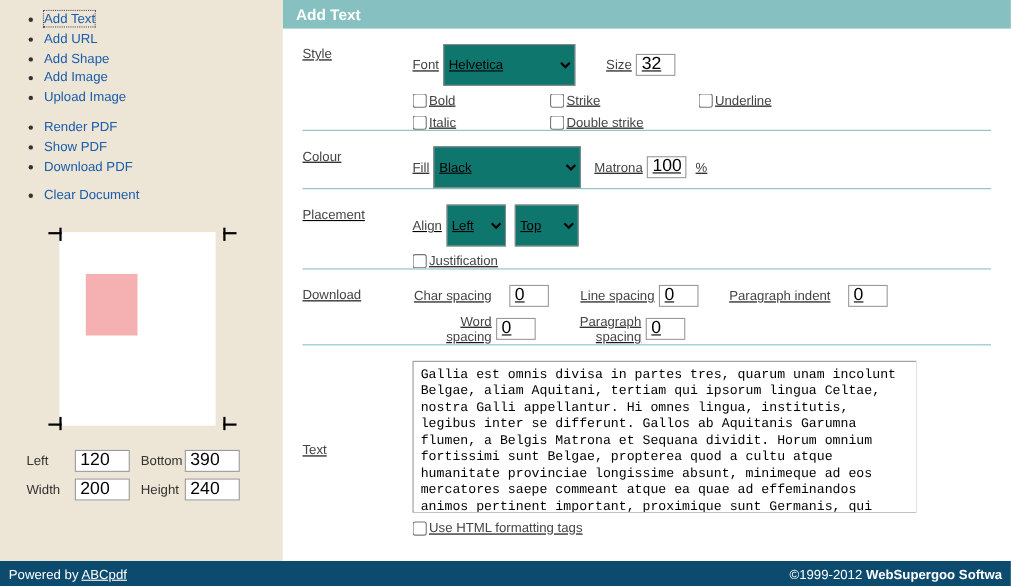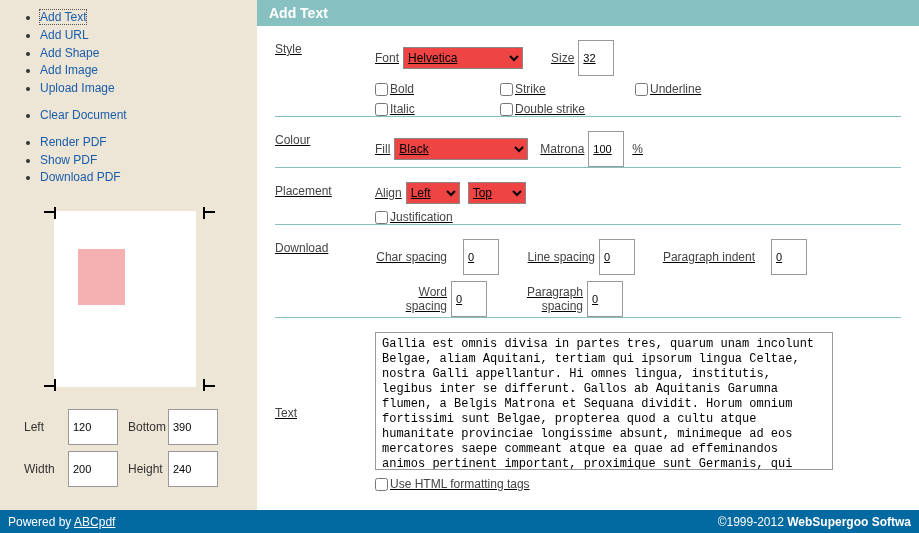--- a/index.html
+++ b/index.html
@@ -32,50 +32,50 @@
 .main { flex: 1; background: #fff; }
 .panel-header { background: #87c0c0; color: #fff; padding: 5px 12px; font-size: 14px; font-weight: bold; }
 .form-area { padding: 0 18px; }
 .section { padding: 14px 0 0 0; border-bottom: 1px solid #87c0c0; display: flex; text-decoration: underline; }
 .section:last-child { border-bottom: none; align-items: center; }
 .section-label { width: 100px; color: #444; padding-top: 2px; }
 .section-body { flex: 1; color: #444; }
 .row { display: flex; align-items: center; flex-wrap: wrap; margin-bottom: 6px; }
 .row:last-child { margin-bottom: 0; }
 .field-label { margin-right: 4px; }
-select { border: 1px solid #888; height: 22px; font-size: 12px; background: #ef4444; }
-input[type="text"] { border: 1px solid #999; height: 36px; padding: 1px 4px; font-size: 11px; }
+select { border: 1px solid #888; height: 38px; font-size: 12px; background: #0f766e; }
+input[type="text"] { border: 1px solid #999; height: 20px; padding: 1px 4px; font-size: 16px; }
 input[type="checkbox"] { vertical-align: middle; margin-right: 2px; }
 .cbwrap { display: inline-flex; align-items: center; }
 .col3 { display: grid; grid-template-columns: 125px 135px 180px; row-gap: 6px; align-items: center; }
 textarea { width: 458px; height: 138px; font-family: "Courier New", monospace; font-size: 12px; padding: 4px 6px; border: 1px solid #999; resize: none; overflow-y: scroll; line-height: 1.25; }
-.footer { background: #0369a1; color: #fff; height: 23px; display: flex; align-items: center; justify-content: space-between; padding: 0 8px; font-size: 12px; }
+.footer { background: #0c4a6e; color: #fff; height: 23px; display: flex; align-items: center; justify-content: space-between; padding: 0 8px; font-size: 12px; }
 .footer a { color: #fff; text-decoration: underline; }
 .footer .right { font-size: 12px; }
 .footer .right b { font-weight: bold; }
 </style>
 </head>
 <body>
 
 <div class="container">
   <div class="sidebar">
     <ul>
       <li><a href="#" class="active">Add Text</a></li>
       <li><a href="#">Add URL</a></li>
       <li><a href="#">Add Shape</a></li>
       <li><a href="#">Add Image</a></li>
       <li><a href="#">Upload Image</a></li>
     </ul>
     <ul>
-      <li><a href="#">Clear Document</a></li>
-    </ul>
-    <ul>
       <li><a href="#">Render PDF</a></li>
       <li><a href="#">Show PDF</a></li>
       <li><a href="#">Download PDF</a></li>
+    </ul>
+    <ul>
+      <li><a href="#">Clear Document</a></li>
     </ul>
 
     <div class="preview-area">
       <div class="corner tl" style="top:-6px;left:6px"></div>
       <div class="corner tr" style="top:-6px;right:24px"></div>
       <div class="page">
         <div class="pink-rect"></div>
       </div>
       <div class="corner bl" style="bottom:-6px;left:6px"></div>
       <div class="corner br" style="bottom:-6px;right:24px"></div>

